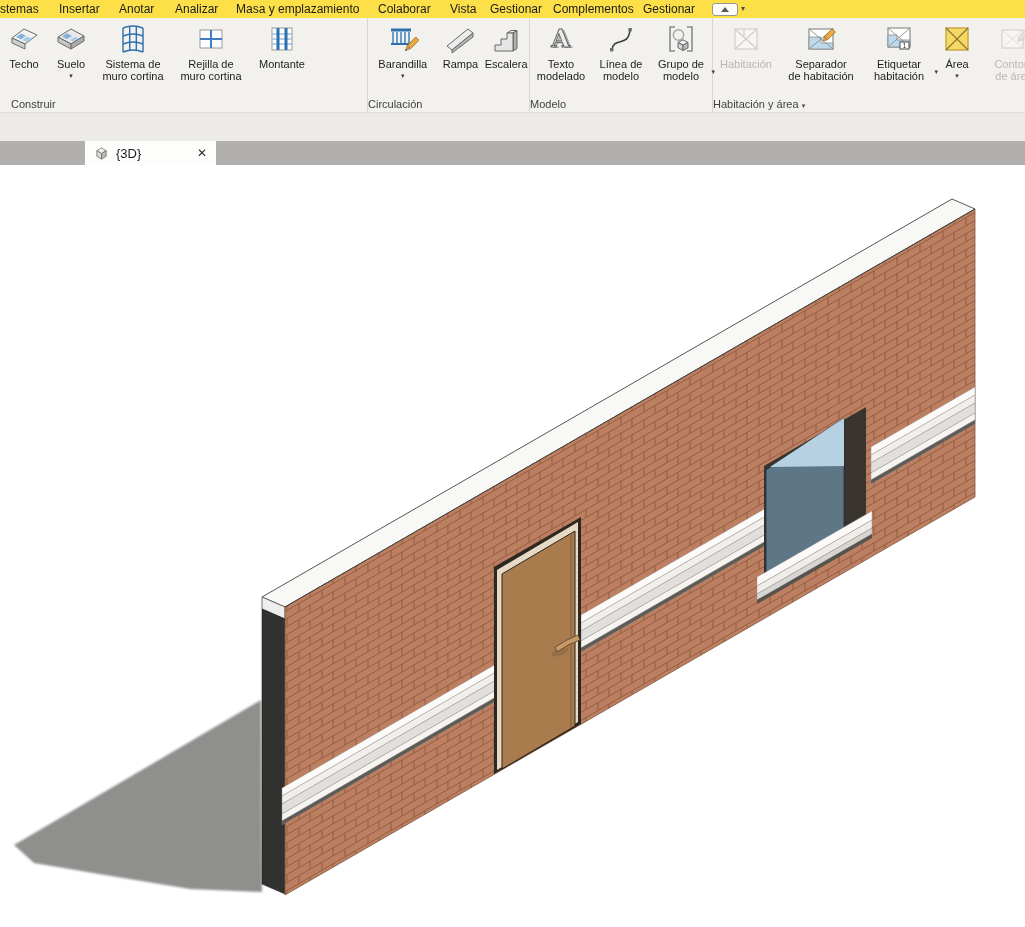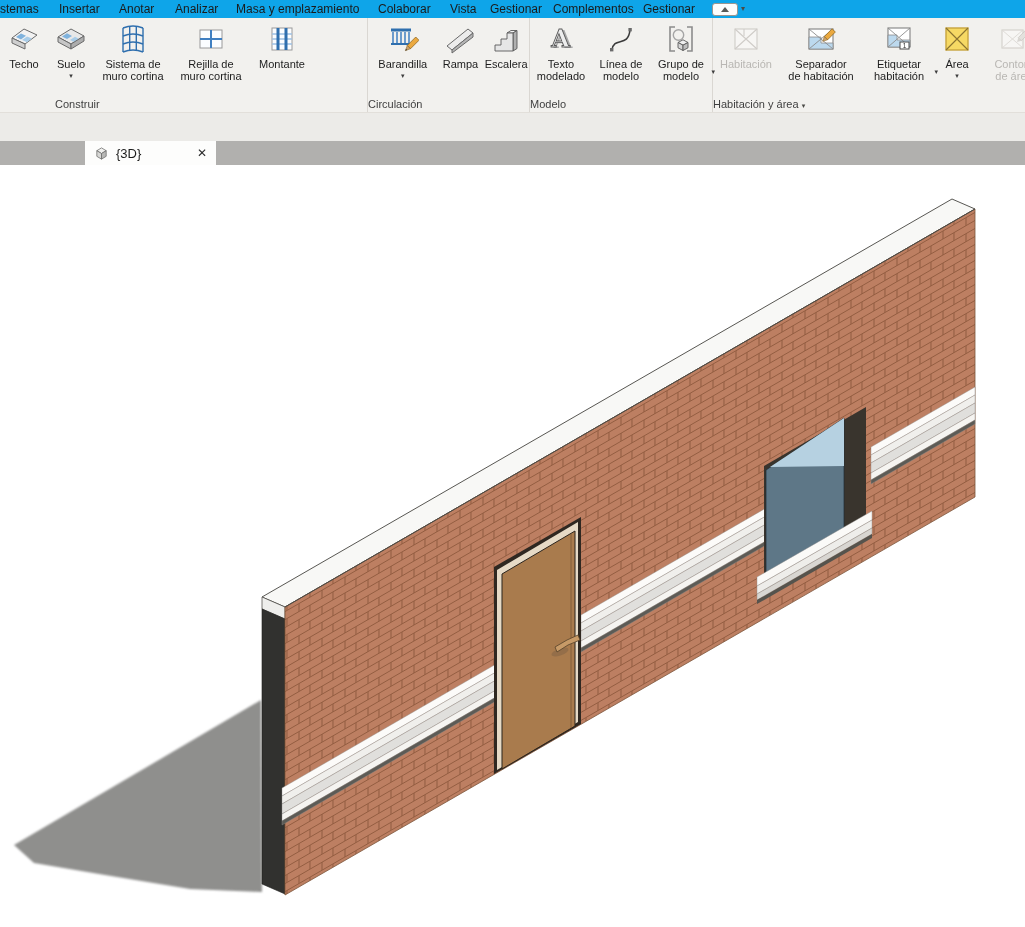--- a/index.html
+++ b/index.html
@@ -1,19 +1,19 @@
 <!DOCTYPE html>
 <html><head>
 <meta charset="utf-8">
 <style>
   html,body{margin:0;padding:0;}
   body{width:1025px;height:927px;position:relative;overflow:hidden;background:#fff;
        font-family:"Liberation Sans",sans-serif;-webkit-font-smoothing:antialiased;}
   
-  .menubar{position:absolute;left:0;top:0;width:1025px;height:18px;background:#0ea5e9;}
+  .menubar{position:absolute;left:0;top:0;width:1025px;height:18px;background:#fde047;}
   .mi{position:absolute;top:2px;font-size:12px;color:#1b1b1b;white-space:nowrap;cursor:default;}
   .collapse-btn{position:absolute;left:712px;top:3px;width:24px;height:11px;border:1px solid #9a968f;
        border-radius:3px;background:#fdfdfc;display:flex;align-items:center;justify-content:center;}
   .collapse-btn .tri{width:0;height:0;border-left:4px solid transparent;border-right:4px solid transparent;
        border-bottom:5px solid #5a5a56;}
   .collapse-caret{position:absolute;left:741px;top:4px;font-size:8px;color:#4a4a46;}
   
   .ribbon{position:absolute;left:0;top:18px;width:1025px;height:94px;background:#f2f1ee;display:flex;}
   .panel{height:94px;position:relative;border-right:1px solid #dad7d2;box-sizing:border-box;flex:0 0 auto;}
   .btns{display:flex;height:79px;}
@@ -21,21 +21,21 @@
         position:relative;cursor:default;}
   .ric{width:32px;height:32px;flex:0 0 32px;}
   .ric svg{width:32px;height:32px;display:block;}
   .l{font-size:11px;line-height:12px;color:#1d1d1d;text-align:center;margin-top:3px;white-space:nowrap;}
   .l span{display:block;}
   .l span:empty{display:none;}
   .arrow{font-size:7px;color:#3c3c3c;line-height:7px;margin-top:2px;}
   .arrow.side{position:absolute;right:-3px;bottom:22px;margin:0;}
   .rbtn.disabled .l{color:#b9b7b3;}
   .panel-label{position:absolute;bottom:2px;left:0;width:100%;text-align:left;font-size:11px;color:#3f3f3f;white-space:nowrap;}
-  .panel-label.left{text-align:left;padding-left:27px;box-sizing:border-box;margin-left:28px;}
+  .panel-label.left{text-align:left;padding-left:11px;box-sizing:border-box;}
   .panel-label .ga{font-size:7px;color:#4a4a46;}
   
   .strip{position:absolute;left:0;top:112px;width:1025px;height:29px;background:#ecebe8;border-top:1px solid #e2dfda;box-sizing:border-box;}
   .tabbar{position:absolute;left:0;top:141px;width:1025px;height:24px;background:#b1b0ae;}
   .partial-tab{position:absolute;left:3px;top:22px;font-size:12px;color:#262626;}
   .tab-active{position:absolute;left:85px;top:0;width:131px;height:24px;background:#fdfdfc;
        display:flex;align-items:center;padding:0 9px;box-sizing:border-box;gap:7px;}
   .tab-active .ticon svg{width:15px;height:15px;display:block;}
   .tab-active .tl{font-size:13px;color:#1c1c1c;}
   .tab-close{margin-left:auto;font-size:12px;color:#2c2c2c;cursor:default;}

